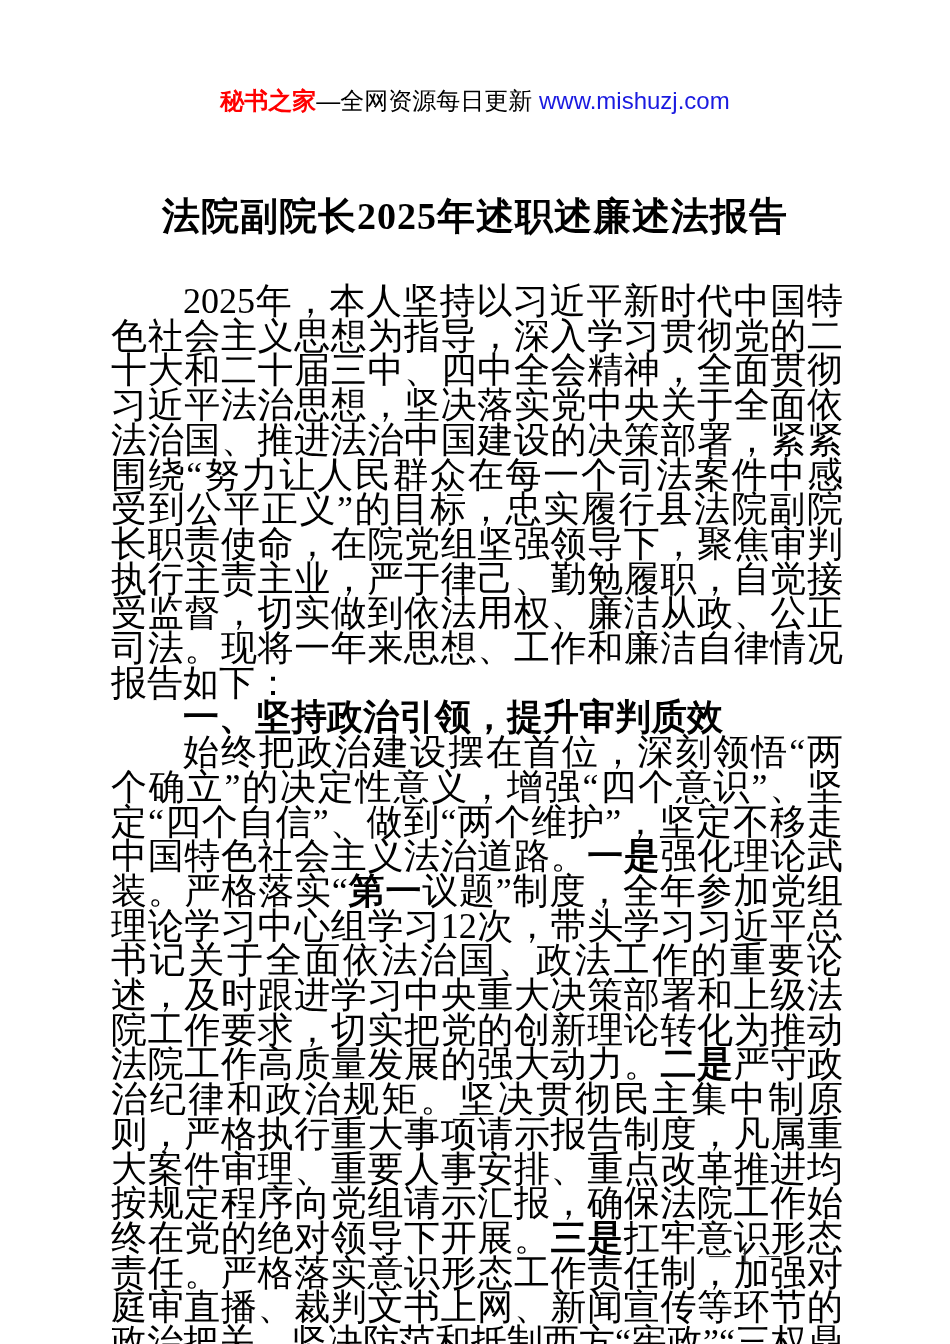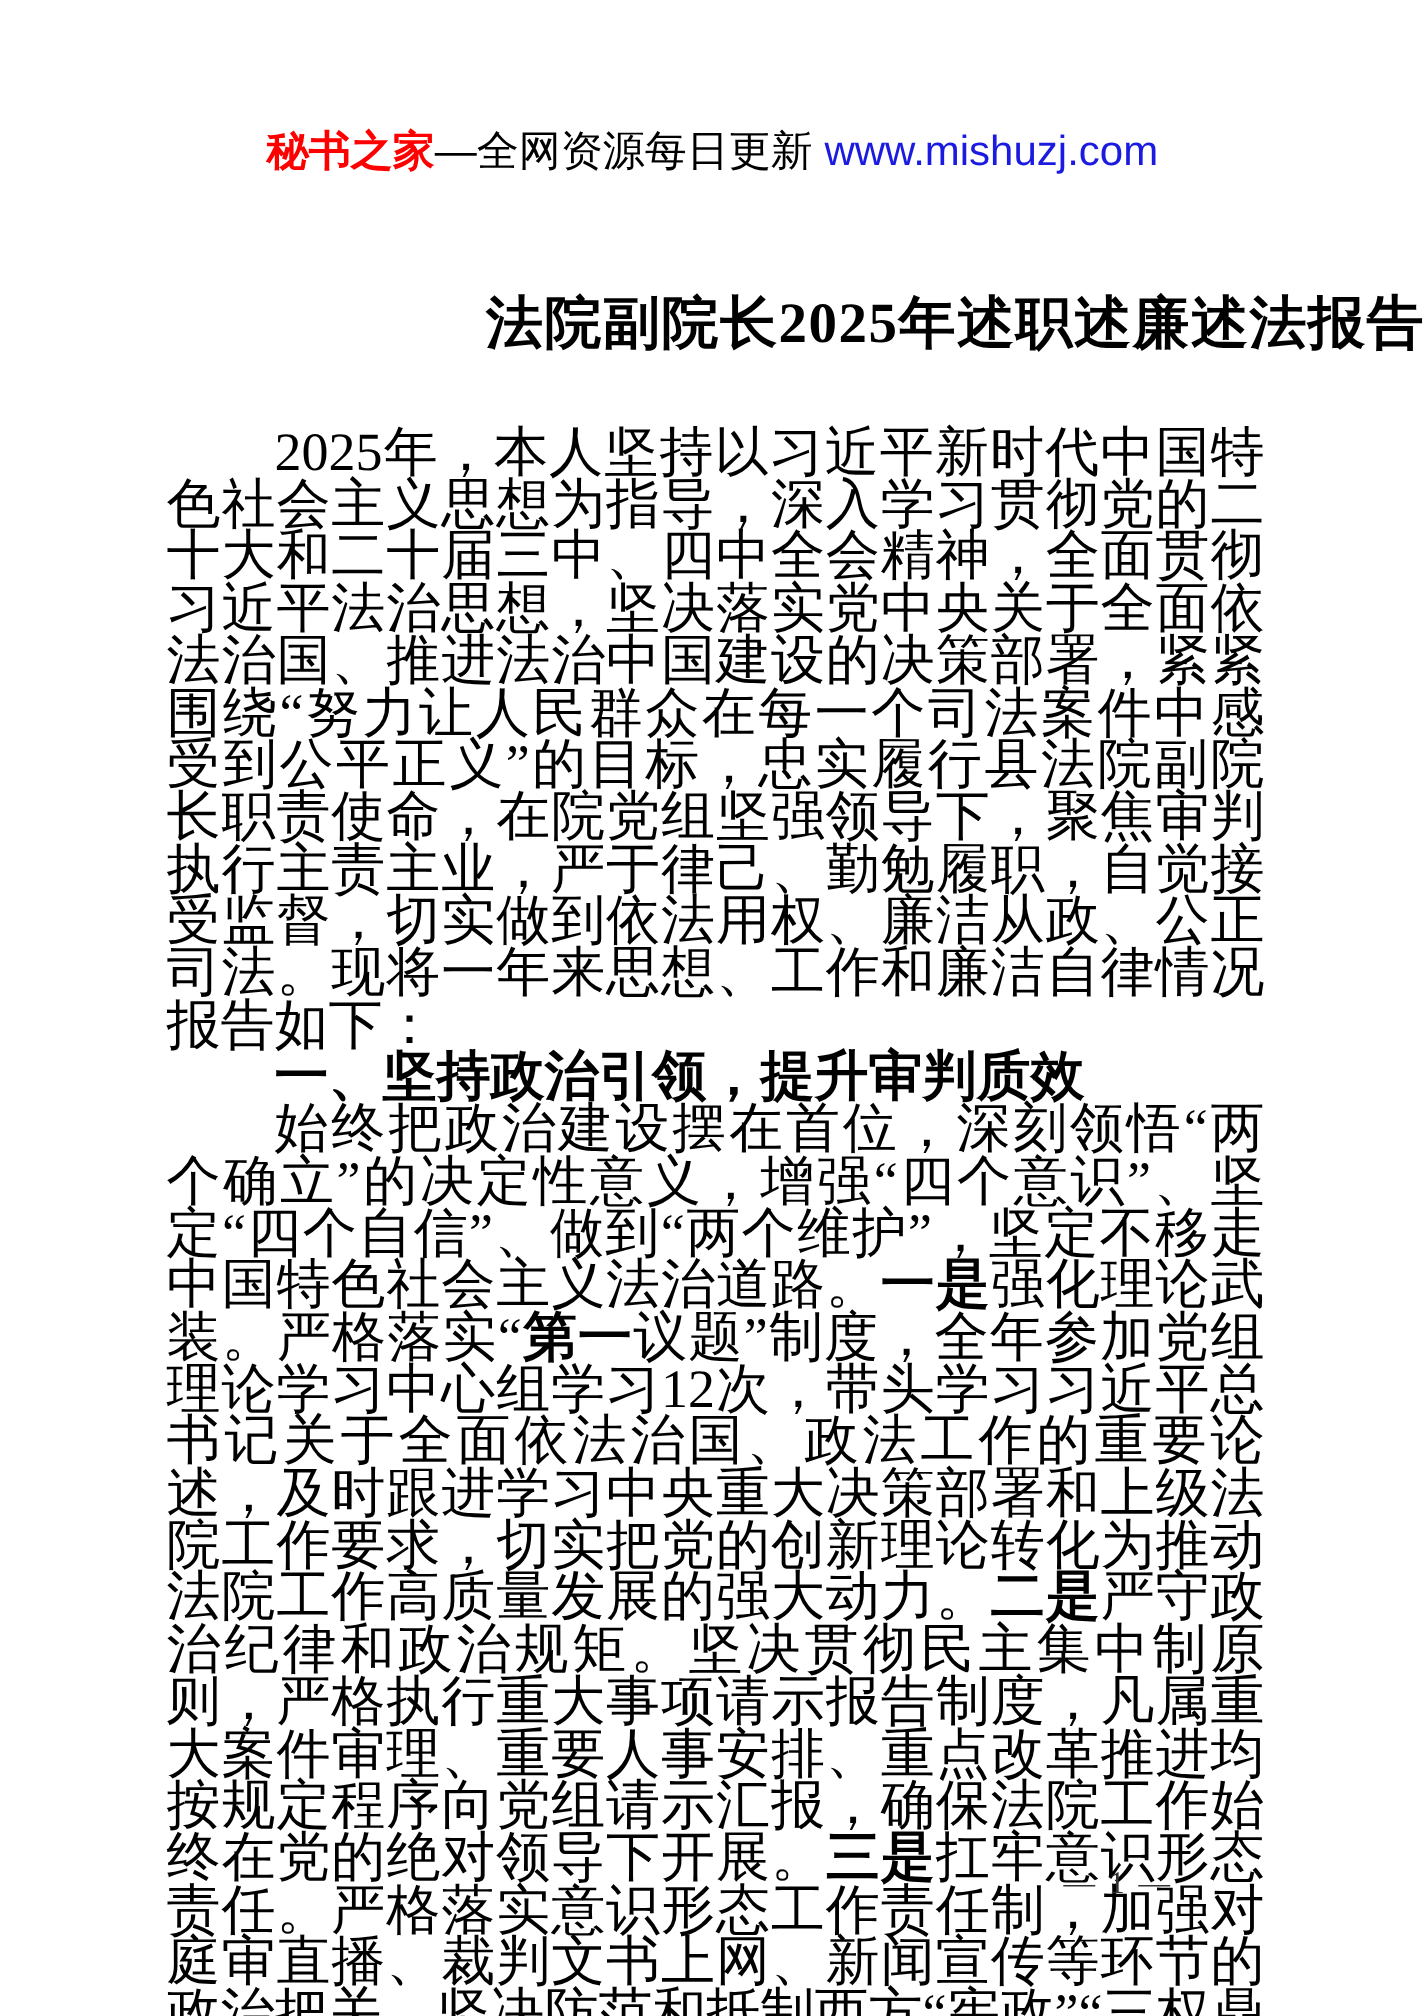--- a/index.html
+++ b/index.html
@@ -18,34 +18,34 @@
     background: #ffffff;
   }
   
   .page-header {
     position: absolute;
     top: 86px;
     left: 0;
     width: 950px;
     text-align: center;
     font-family: "Liberation Sans", sans-serif;
-    font-size: 28px;
+    font-size: 24px;
     line-height: 30px;
     white-space: nowrap;
     color: #000000;
   }
   .site-name { font-weight: bold; }
   .header-url { }
   
   .doc-title {
     position: absolute;
     top: 192px;
     left: 0;
     width: 950px;
-    text-align: right;
+    text-align: center;
     font-size: 38px;
     line-height: 48px;
     font-weight: bold;
     font-family: "Liberation Serif", serif;
     letter-spacing: 1px;
   }
   
   .doc-body {
     position: absolute;
     top: 284px;

